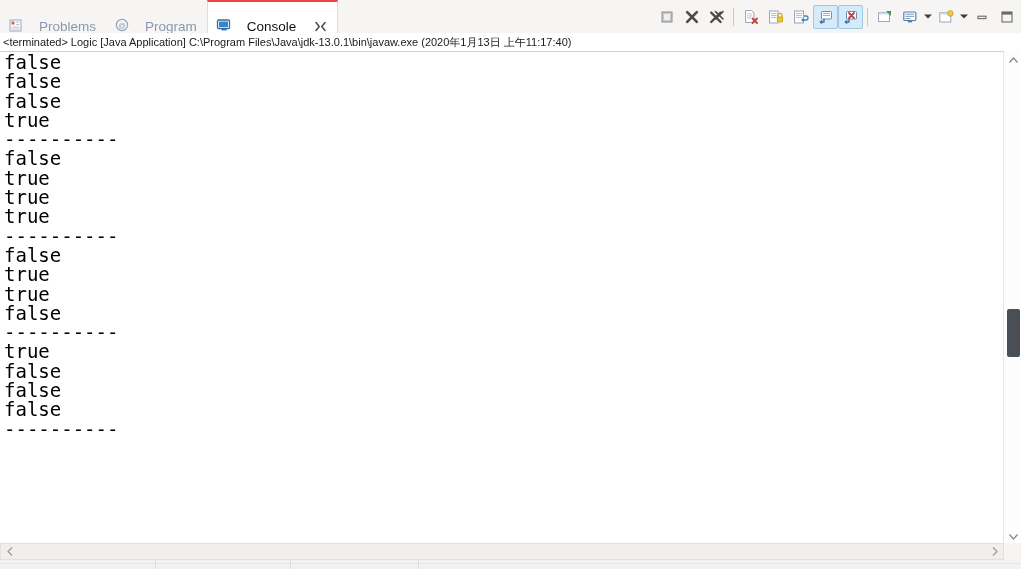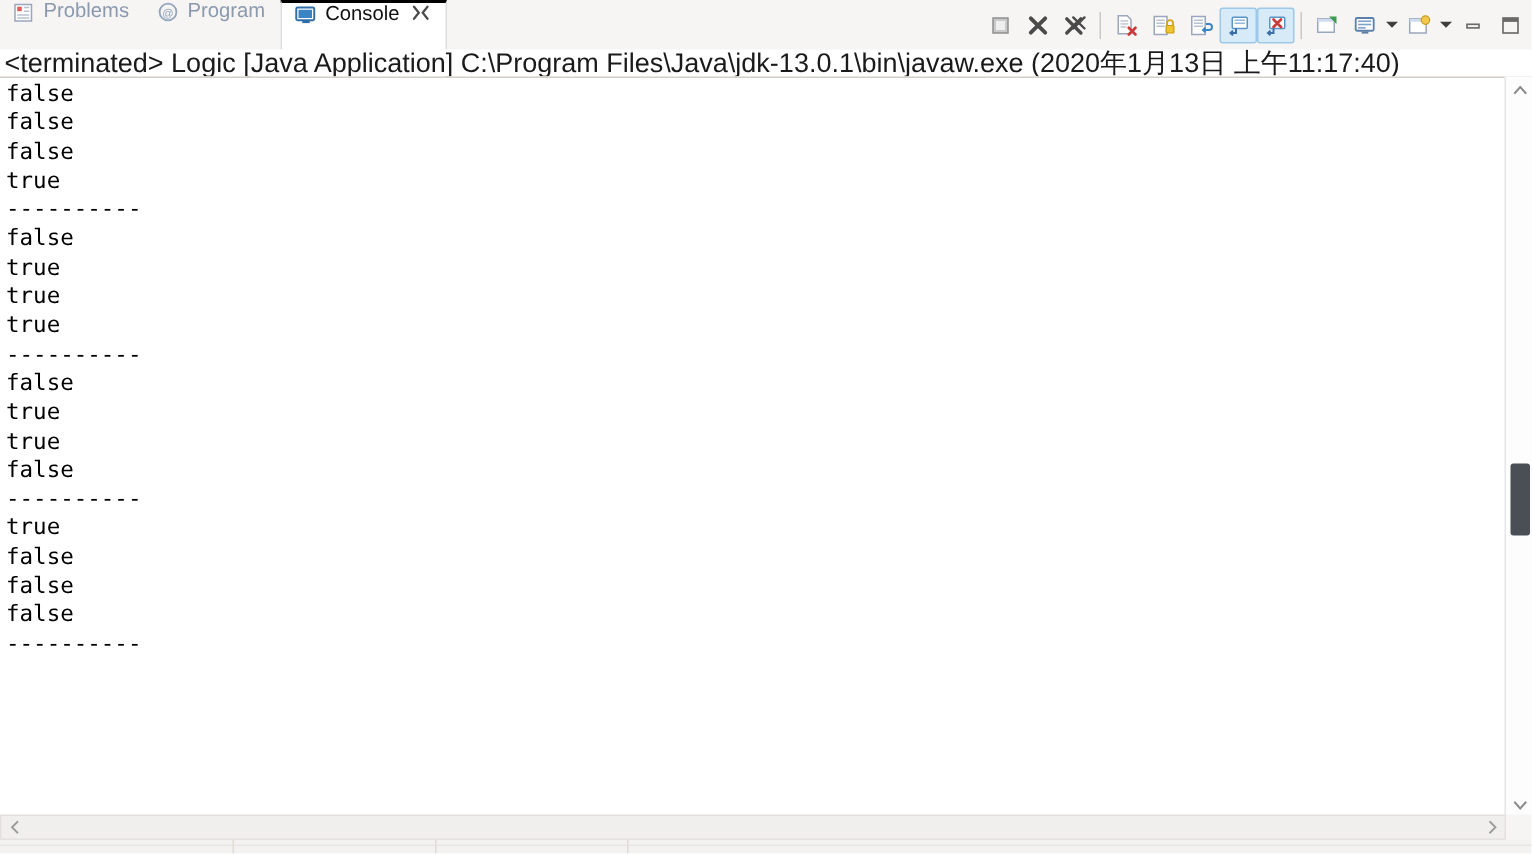--- a/index.html
+++ b/index.html
@@ -30,34 +30,34 @@
   }
 
   .tabs {
     display: flex;
     align-items: stretch;
     height: 33px;
   }
 
   .tab {
     display: flex;
-    align-items: flex-start;
-    gap: 5px;
+    align-items: flex-end;
+    gap: 15px;
     padding: 0 10px 0 8px;
     height: 33px;
     font-size: 13.5px;
     color: #8a99ae;
     white-space: nowrap;
     position: relative;
   }
 
   .tab.active {
     background: #ffffff;
     color: #1d1d1d;
-    border-top: 2px solid #000000;
+    border-top: 2px solid #ef4444;
     border-left: 1px solid #dcdcdc;
     border-right: 1px solid #dcdcdc;
     padding-top: 0;
   }
 
   .tab.active .tab-label { font-weight: 400; color: #111; }
 
   .tab-label { line-height: 1; }
 
   .tab-ico {
@@ -111,21 +111,21 @@
   }
 
   .tb-ico { width: 16px; height: 16px; display: block; }
 
   
   .termline {
     position: absolute;
     left: 0; top: 33px;
     width: 1021px; height: 18px;
     background: #ffffff;
-    font-size: 18px;
+    font-size: 11px;
     color: #1a1a1a;
     line-height: 18px;
     padding-left: 3px;
     white-space: nowrap;
     overflow: hidden;
   }
 
   
   .console-wrap {
     position: absolute;
@@ -135,21 +135,21 @@
     border-top: 1px solid #d4d0c8;
   }
 
   .console-text {
     position: absolute;
     left: 4px; top: 0px;
     width: 996px;
     height: 493px;
     overflow: hidden;
     font-family: "DejaVu Sans Mono", "Liberation Mono", monospace;
-    font-size: 15px;
+    font-size: 19px;
     line-height: 19.3px;
     color: #000000;
     white-space: pre;
     padding-top: 1px;
     letter-spacing: 0px;
   }
 
   
   .vscroll {
     position: absolute;

